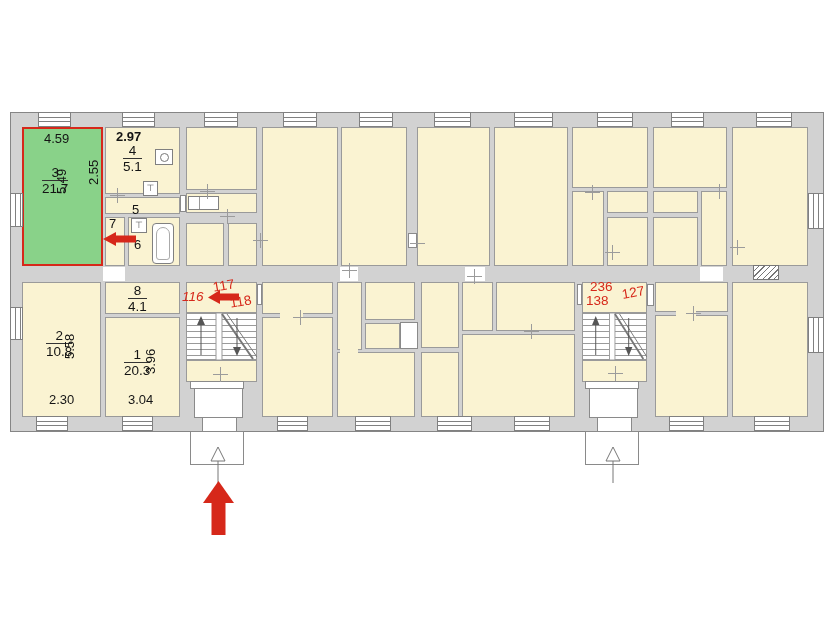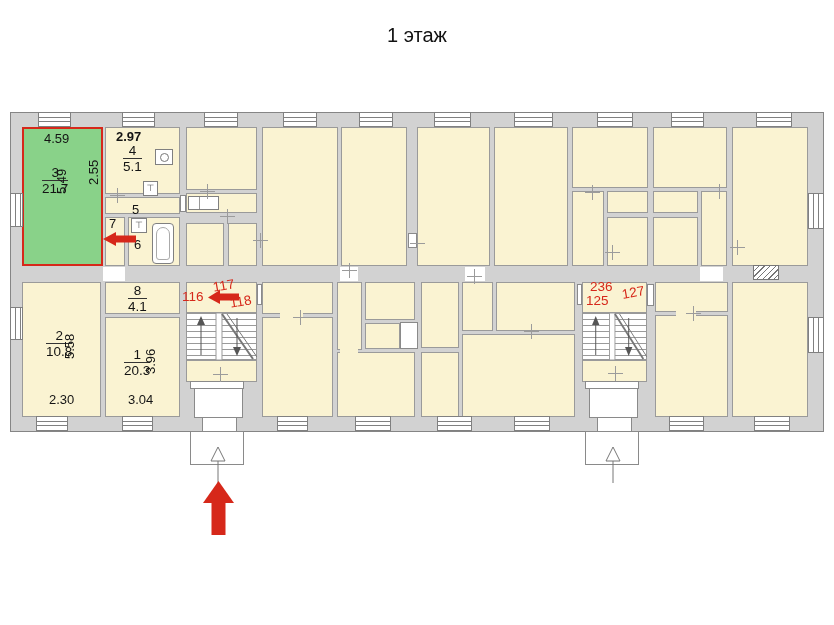--- a/index.html
+++ b/index.html
@@ -27,21 +27,20 @@
   .tick::after{top:0;bottom:0;left:7px;width:1px;}
   .stairs{background:repeating-linear-gradient(#ffffff 0 5px,#9a9a9a 5px 6px);border:1px solid #999;}
   .hatch{background:repeating-linear-gradient(135deg,#fff 0 3px,#777 3px 4px);border:1px solid #777;}
   .fix{background:#fff;border:1px solid #808080;color:#555;font-size:9px;text-align:center;line-height:12px;}
   #title{left:0;top:28px;width:834px;text-align:center;font-size:20px;color:#111;}
 </style>
 </head>
 <body>
 
 <div id="plan">
-  <div id="title" class="abs lbl">1 этаж</div>
 
   <div id="building" class="abs" style="left:10px;top:112px;width:814px;height:320px;"></div>
 
   <div class="abs hl" style="left:22px;top:127px;width:81px;height:139px;"></div>
   <div class="abs room" style="left:105px;top:127px;width:75px;height:67px;"></div>
   <div class="abs room" style="left:105px;top:197px;width:75px;height:17px;"></div>
   <div class="abs room" style="left:128px;top:217px;width:52px;height:49px;"></div>
   <div class="abs room" style="left:105px;top:217px;width:20px;height:49px;"></div>
 
   <div class="abs room" style="left:186px;top:127px;width:71px;height:63px;"></div>
@@ -211,25 +210,25 @@
   <div class="abs frac" style="left:46px;top:328px;"><b>2</b><span>10.8</span></div>
   <div class="abs vlabel" style="left:76px;top:346px;">5.58</div>
   <div class="abs lbl" style="left:49px;top:393px;">2.30</div>
 
   <div class="abs frac" style="left:128px;top:283px;"><b>8</b><span>4.1</span></div>
 
   <div class="abs frac" style="left:124px;top:347px;"><b>1</b><span>20.3</span></div>
   <div class="abs vlabel" style="left:157px;top:361px;">3.96</div>
   <div class="abs lbl" style="left:128px;top:393px;">3.04</div>
 
-  <div class="abs red" style="left:182px;top:290px;">116</div>
+  <div class="abs red" style="left:182px;top:290px;font-style:italic;">116</div>
   <div class="abs red" style="left:213px;top:279px;transform:rotate(-10deg);">117</div>
   <div class="abs red" style="left:230px;top:295px;transform:rotate(-10deg);">118</div>
   <div class="abs red" style="left:590px;top:280px;">236</div>
-  <div class="abs red" style="left:586px;top:294px;">125</div>
+  <div class="abs red" style="left:586px;top:294px;">138</div>
   <div class="abs red" style="left:622px;top:286px;transform:rotate(-10deg);">127</div>
 
   <svg class="abs" style="left:103px;top:231px;" width="33" height="16">
     <polygon points="0,8 13,1 13,15" fill="#d6281a"></polygon>
     <rect x="13" y="4.5" width="20" height="7" fill="#d6281a"></rect>
   </svg>
   <svg class="abs" style="left:208px;top:290px;" width="31" height="15">
     <polygon points="0,7.5 12,0 12,14" fill="#d6281a"></polygon>
     <rect x="12" y="3.5" width="19" height="7" fill="#d6281a"></rect>
   </svg>

